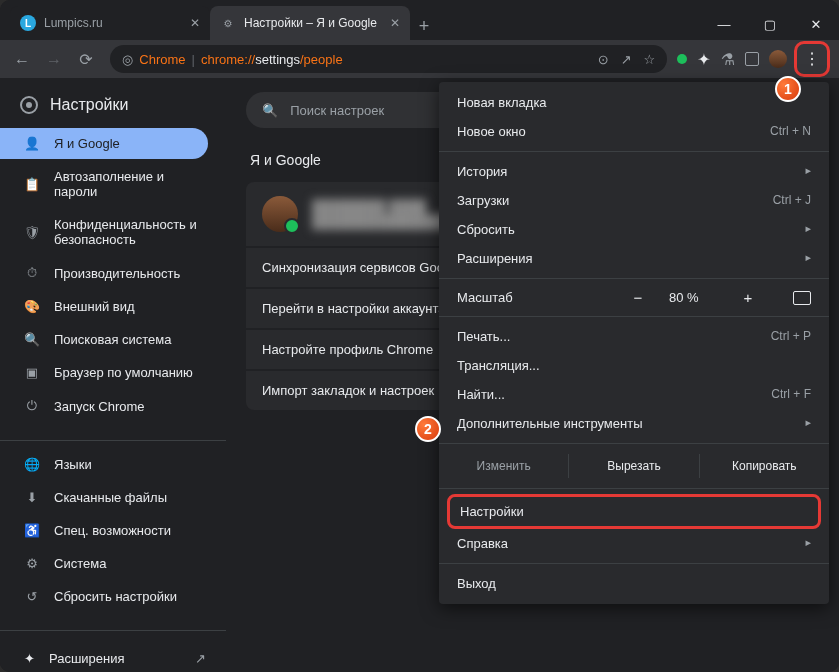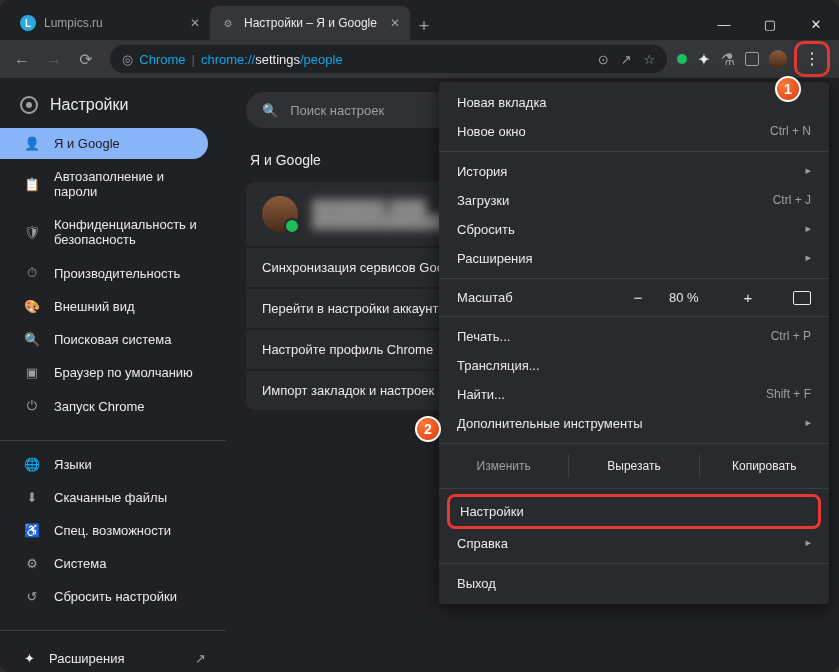--- a/index.html
+++ b/index.html
@@ -13,21 +13,21 @@
 .tab .fav { width:16px; height:16px; border-radius:50%; display:inline-flex; align-items:center; justify-content:center; font-size:10px; }
 .tab .label { flex:1; overflow:hidden; text-overflow:ellipsis; white-space:nowrap; }
 .tab .closex { color:#9aa0a6; font-size:12px; cursor:pointer; }
 .newtab { width:28px; height:28px; display:flex; align-items:center; justify-content:center; color:#9aa0a6; font-size:18px; cursor:pointer; }
 .wincontrols { margin-left:auto; display:flex; height:32px; }
 .wincontrols div { width:46px; display:flex; align-items:center; justify-content:center; color:#e8eaed; font-size:13px; cursor:pointer; }
 .toolbar { height:38px; background:#35363a; display:flex; align-items:center; padding:0 8px; gap:4px; }
 .tbtn { width:28px; height:28px; display:flex; align-items:center; justify-content:center; color:#9aa0a6; border-radius:50%; cursor:pointer; }
 .tbtn.disabled { opacity:.4; }
 .addrbar { flex:1; height:28px; background:#202124; border-radius:14px; display:flex; align-items:center; padding:0 12px; margin:0 6px; color:#9aa0a6; font-size:13px; gap:6px; position:relative; }
-.addrbar .origin { color:#0ea5e9; }
+.addrbar .origin { color:#f97316; }
 .addrbar .strong { color:#e8eaed; }
 .addr-icons { margin-left:auto; display:flex; gap:12px; color:#9aa0a6; }
 .ticons { display:flex; align-items:center; gap:10px; padding-right:4px; }
 .greendot { width:10px;height:10px;background:#1dbf5b;border-radius:50%; }
 .avatar { width:18px; height:18px; border-radius:50%; background:linear-gradient(#8a5a3a,#4a2c1a); }
 .kebab-wrap { width:30px;height:30px;display:flex;align-items:center;justify-content:center;border-radius:6px;position:relative; }
 .kebab-highlight { position:absolute;inset:-3px;border:3px solid #e53935;border-radius:10px; }
 .content { position:absolute; top:78px; left:0; right:0; bottom:0; background:#202124; display:flex; }
 .sidebar { width:226px; background:#202124; display:flex; flex-direction:column; overflow:hidden; }
 .app-title { display:flex; align-items:center; gap:12px; padding:18px 20px 14px; color:#e8eaed; font-size:16px; font-weight:500;}
@@ -259,21 +259,21 @@
     <div class="menu-sep"></div>
     <div class="menu-item">
         <span class="lbl">Печать...</span>
         <span class="short">Ctrl + P</span>
       </div>
     <div class="menu-item">
         <span class="lbl">Трансляция...</span>
       </div>
     <div class="menu-item">
         <span class="lbl">Найти...</span>
-        <span class="short">Shift + F</span>
+        <span class="short">Ctrl + F</span>
       </div>
     <div class="menu-item">
         <span class="lbl">Дополнительные инструменты</span>
         <span class="chev">▸</span>
       </div>
     <div class="menu-sep"></div>
     <div class="edit-row">
       <div>Изменить</div>
       <div>Вырезать</div>
       <div>Копировать</div>

